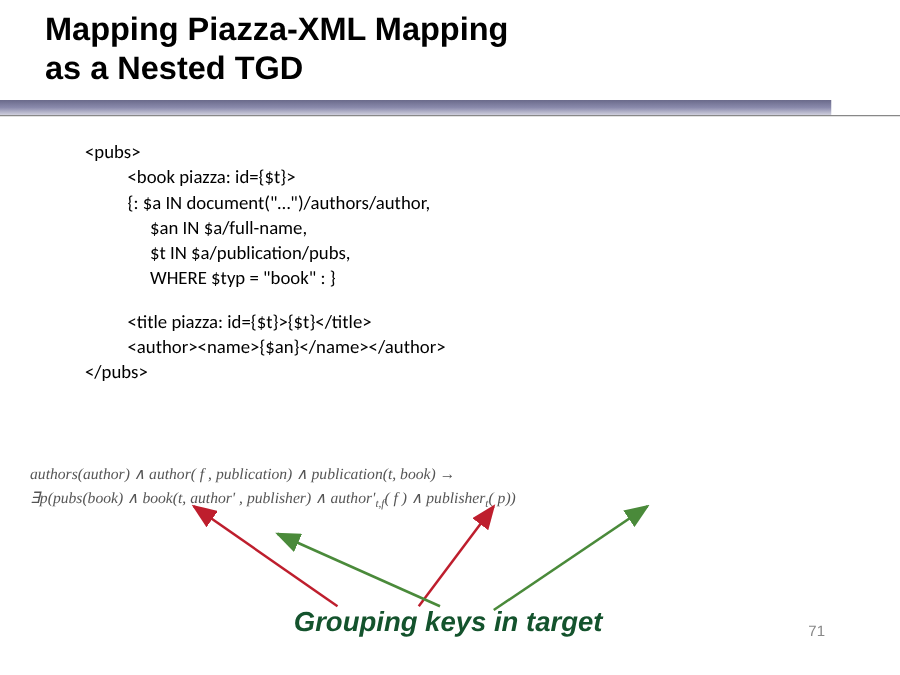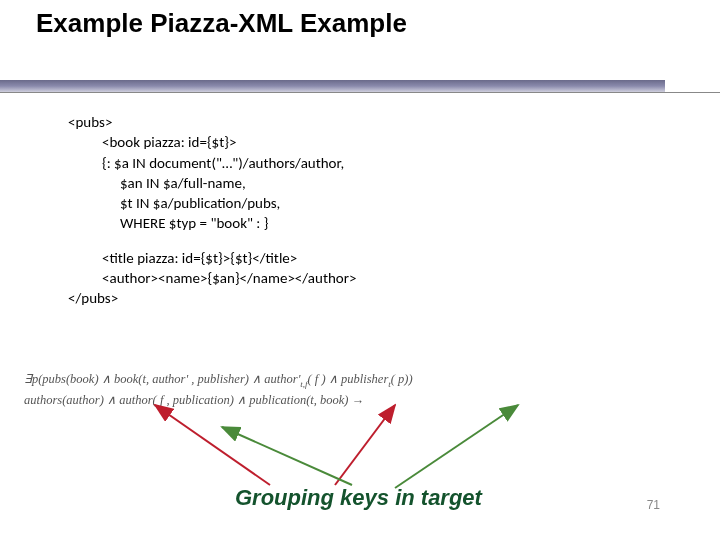--- a/index.html
+++ b/index.html
@@ -89,21 +89,22 @@
     top: 0;
     width: 720px;
     height: 540px;
     pointer-events: none;
   }
 </style>
 </head>
 <body>
 
 <div class="title">
-  <span>Example Piazza-XML Example</span><br>
+  <span>Mapping Piazza-XML Mapping</span><br>
+  <span>as a Nested TGD</span>
 </div>
 
 <div class="title-underbar">
   <div class="grad"></div>
   <div class="thinline"></div>
 </div>
 
 <div class="content">
   <span>&lt;pubs&gt;</span>
   <span class="ind1">&lt;book piazza: id={$t}&gt;</span>
@@ -111,24 +112,24 @@
   <span class="ind2">$an IN $a/full-name,</span>
   <span class="ind2">$t IN $a/publication/pubs,</span>
   <span class="ind2">WHERE $typ = "book" : }</span>
   <div class="gap"></div>
   <span class="ind1">&lt;title piazza: id={$t}&gt;{$t}&lt;/title&gt;</span>
   <span class="ind1">&lt;author&gt;&lt;name&gt;{$an}&lt;/name&gt;&lt;/author&gt;</span>
   <span>&lt;/pubs&gt;</span>
 </div>
 
 <div class="formula">
+  <div>authors(author) ∧ author( f , publication) ∧ publication(t, book) →</div>
   <div>
     <span>∃p(pubs(book) ∧ book(t, author' , publisher) ∧ author'</span><span class="sub">t,f</span><span>( f ) ∧ publisher</span><span class="sub">t</span><span>( p))</span>
   </div>
-  <div>authors(author) ∧ author( f , publication) ∧ publication(t, book) →</div>
 </div>
 
 <div class="grouping">Grouping keys in target</div>
 
 <div class="pagenum">71</div>
 
 <svg class="arrows">
   <defs>
     <marker id="arrowhead-r" markerWidth="10" markerHeight="8" refX="9" refY="4" orient="auto">
       <polygon points="0 0, 10 4, 0 8" fill="#be1e2d"></polygon>

